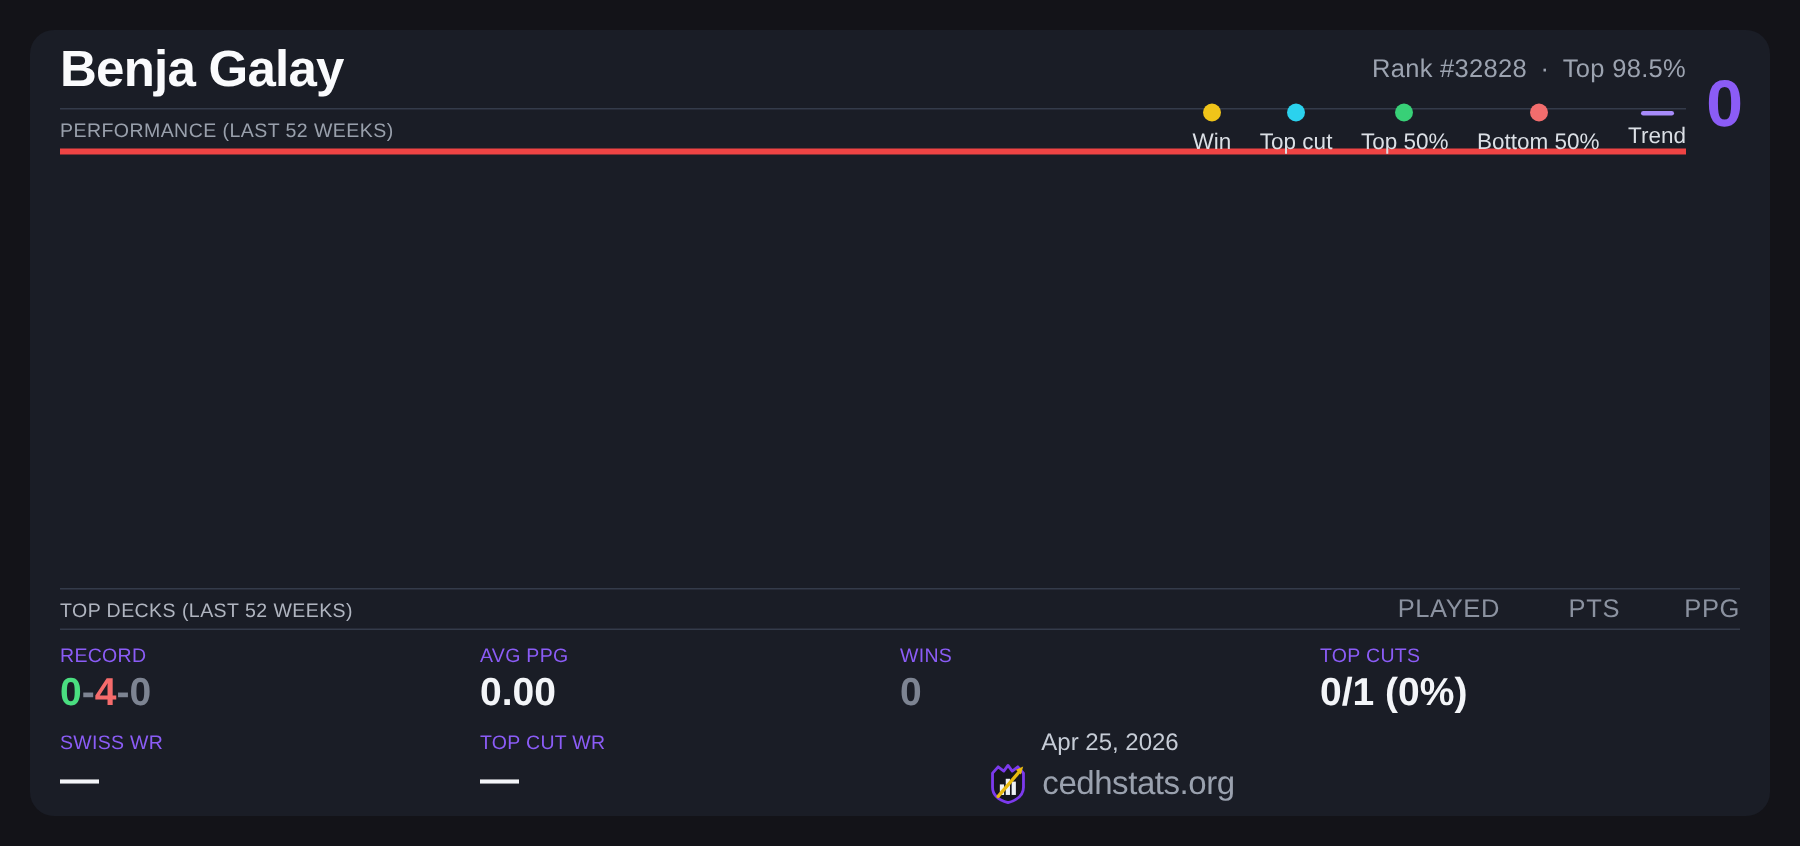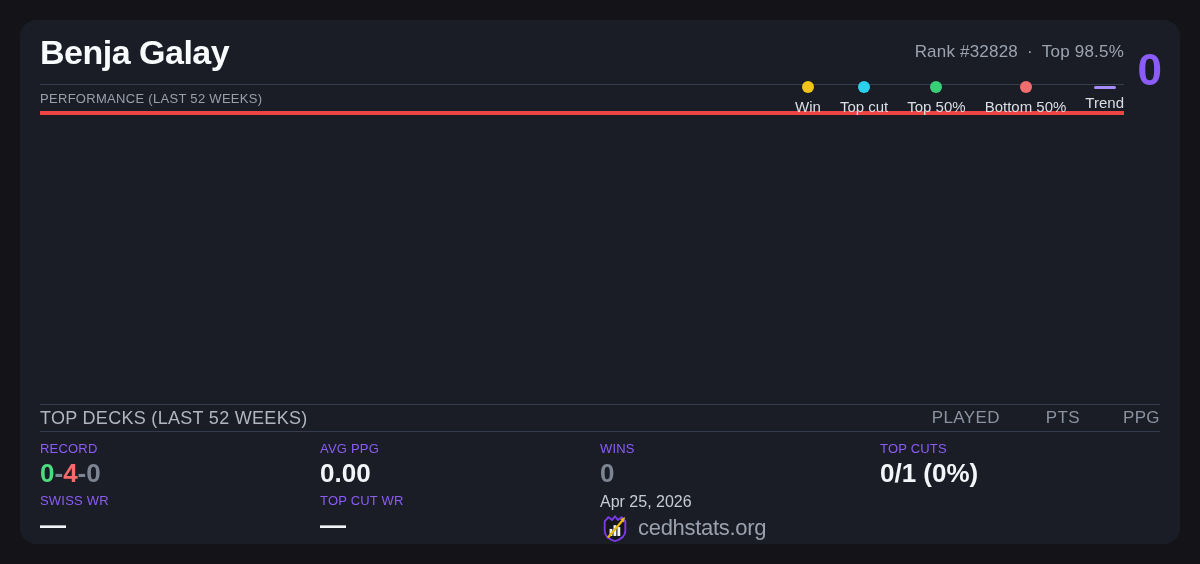--- a/index.html
+++ b/index.html
@@ -23,21 +23,21 @@
     position: absolute;
     top: 28px; right: 18px;
     font-size: 44px;
     font-weight: 700;
     color: #8b5cf6;
     line-height: 1;
   }
   
   .top-section { margin: 0 56px 0 20px; }
   .header-row {
-    height: 65px;
+    height: 53px;
     display: flex;
     align-items: center;
     justify-content: space-between;
     border-bottom: 1px solid #343b4a;
   }
   .player-name {
     font-size: 34px;
     font-weight: 700;
     color: #fafbfd;
     letter-spacing: -0.5px;
@@ -91,21 +91,21 @@
   .topdecks-row {
     margin: 0 20px;
     height: 28px;
     display: flex;
     align-items: center;
     justify-content: space-between;
     border-top: 1px solid #343b4a;
     border-bottom: 1px solid #343b4a;
   }
   .topdecks-title {
-    font-size: 18px;
+    font-size: 13px;
     color: #b0b5c0;
     letter-spacing: 0.3px;
   }
   .topdecks-cols { display: flex; }
   .topdecks-col {
     width: 80px;
     text-align: right;
     font-size: 17px;
     color: #8b92a0;
     letter-spacing: 0.4px;
@@ -129,21 +129,21 @@
     font-weight: 700;
     color: #f3f5f8;
     line-height: 1.1;
   }
   .val-green { color: #4ade80; }
   .val-red { color: #f56b6b; }
   .val-muted { color: #7d8492; }
   .footer-cell {
     display: flex;
     flex-direction: column;
-    align-items: flex-start;
+    align-items: center;
     justify-content: flex-start;
   }
   .footer-date {
     font-size: 16px;
     font-weight: 500;
     color: #c6ccd6;
     margin-bottom: 2px;
   }
   .brand-row {
     display: flex;

